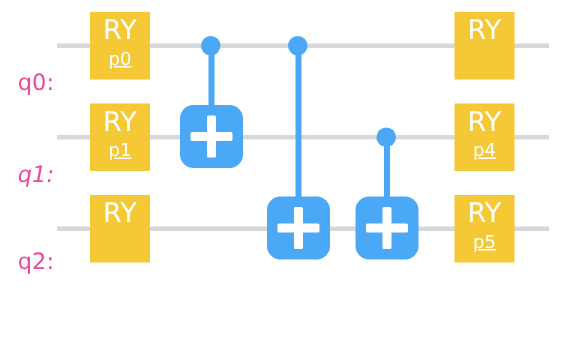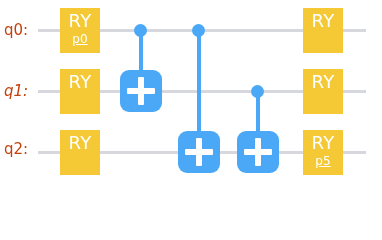--- a/index.html
+++ b/index.html
@@ -25,24 +25,26 @@
     background: #d6d8dd;
     left: 38px;
     width: 328px;
   }
 
   
   .qlabel {
     position: absolute;
     left: 4px;
     width: 32px;
+    text-align: right;
     font-size: 15px;
-    color: #c2410c;
+    color: #ec4899;
     font-family: "DejaVu Sans", "Liberation Sans", sans-serif;
     line-height: 1;
+    margin-top: 25px;
   }
 
   
   .cnot-link {
     position: absolute;
     width: 4px;
     background: #4aa8f7;
   }
 
   
@@ -144,29 +146,31 @@
     <span class="bar-h"></span>
     <span class="bar-v"></span>
   </div>
 
   <div class="gate-box" style="left:60px; top:8px;">
     <span class="gate-name">RY</span>
     <span class="gate-param">p0</span>
   </div>
   <div class="gate-box" style="left:60px; top:69px;">
     <span class="gate-name">RY</span>
+    <span class="gate-param">p1</span>
   </div>
   <div class="gate-box" style="left:60px; top:130px;">
     <span class="gate-name">RY</span>
   </div>
 
   <div class="gate-box" style="left:303px; top:8px;">
     <span class="gate-name">RY</span>
   </div>
   <div class="gate-box" style="left:303px; top:69px;">
     <span class="gate-name">RY</span>
+    <span class="gate-param">p4</span>
   </div>
   <div class="gate-box" style="left:303px; top:130px;">
     <span class="gate-name">RY</span>
     <span class="gate-param">p5</span>
   </div>
 
 </div>
 
 </body></html>

